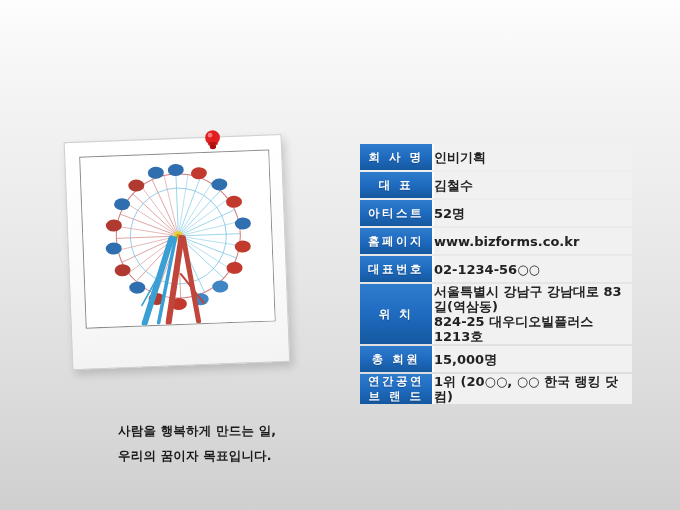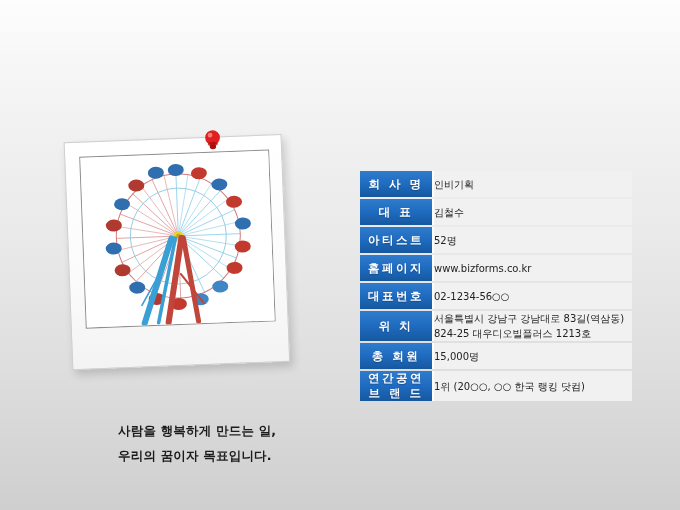--- a/index.html
+++ b/index.html
@@ -146,21 +146,20 @@
   }
 
   
   #info-table {
     position: absolute;
     left: 360px;
     top: 142px;
     width: 272px;
     border-collapse: separate;
     border-spacing: 0 2px;
-    margin-top: 27px;
   }
   #info-table td {
     padding: 0;
     vertical-align: middle;
   }
   td.label {
     width: 72px;
     background: linear-gradient(to bottom, #2f7ccd 0%, #1f6bc0 50%, #15589f 100%);
     color: #ffffff;
     font-size: 11.5px;
@@ -168,24 +167,25 @@
     text-align: center;
     letter-spacing: 2.5px;
     height: 26px;
     line-height: 15px;
     padding: 2px 0;
     text-shadow: 0 1px 1px rgba(0,0,0,0.25);
   }
   td.value {
     background: #f1f1f1;
     color: #222222;
-    font-size: 10px;
+    font-size: 13px;
     padding: 4px 0 4px 9px;
     line-height: 15px;
     border-left: 2px solid #ffffff;
+    font-weight: bold;
   }
   .value-line { display: block; }
 </style>
 </head>
 <body>
 
 <div id="slide">
 
 
   <div id="polaroid-wrap">

